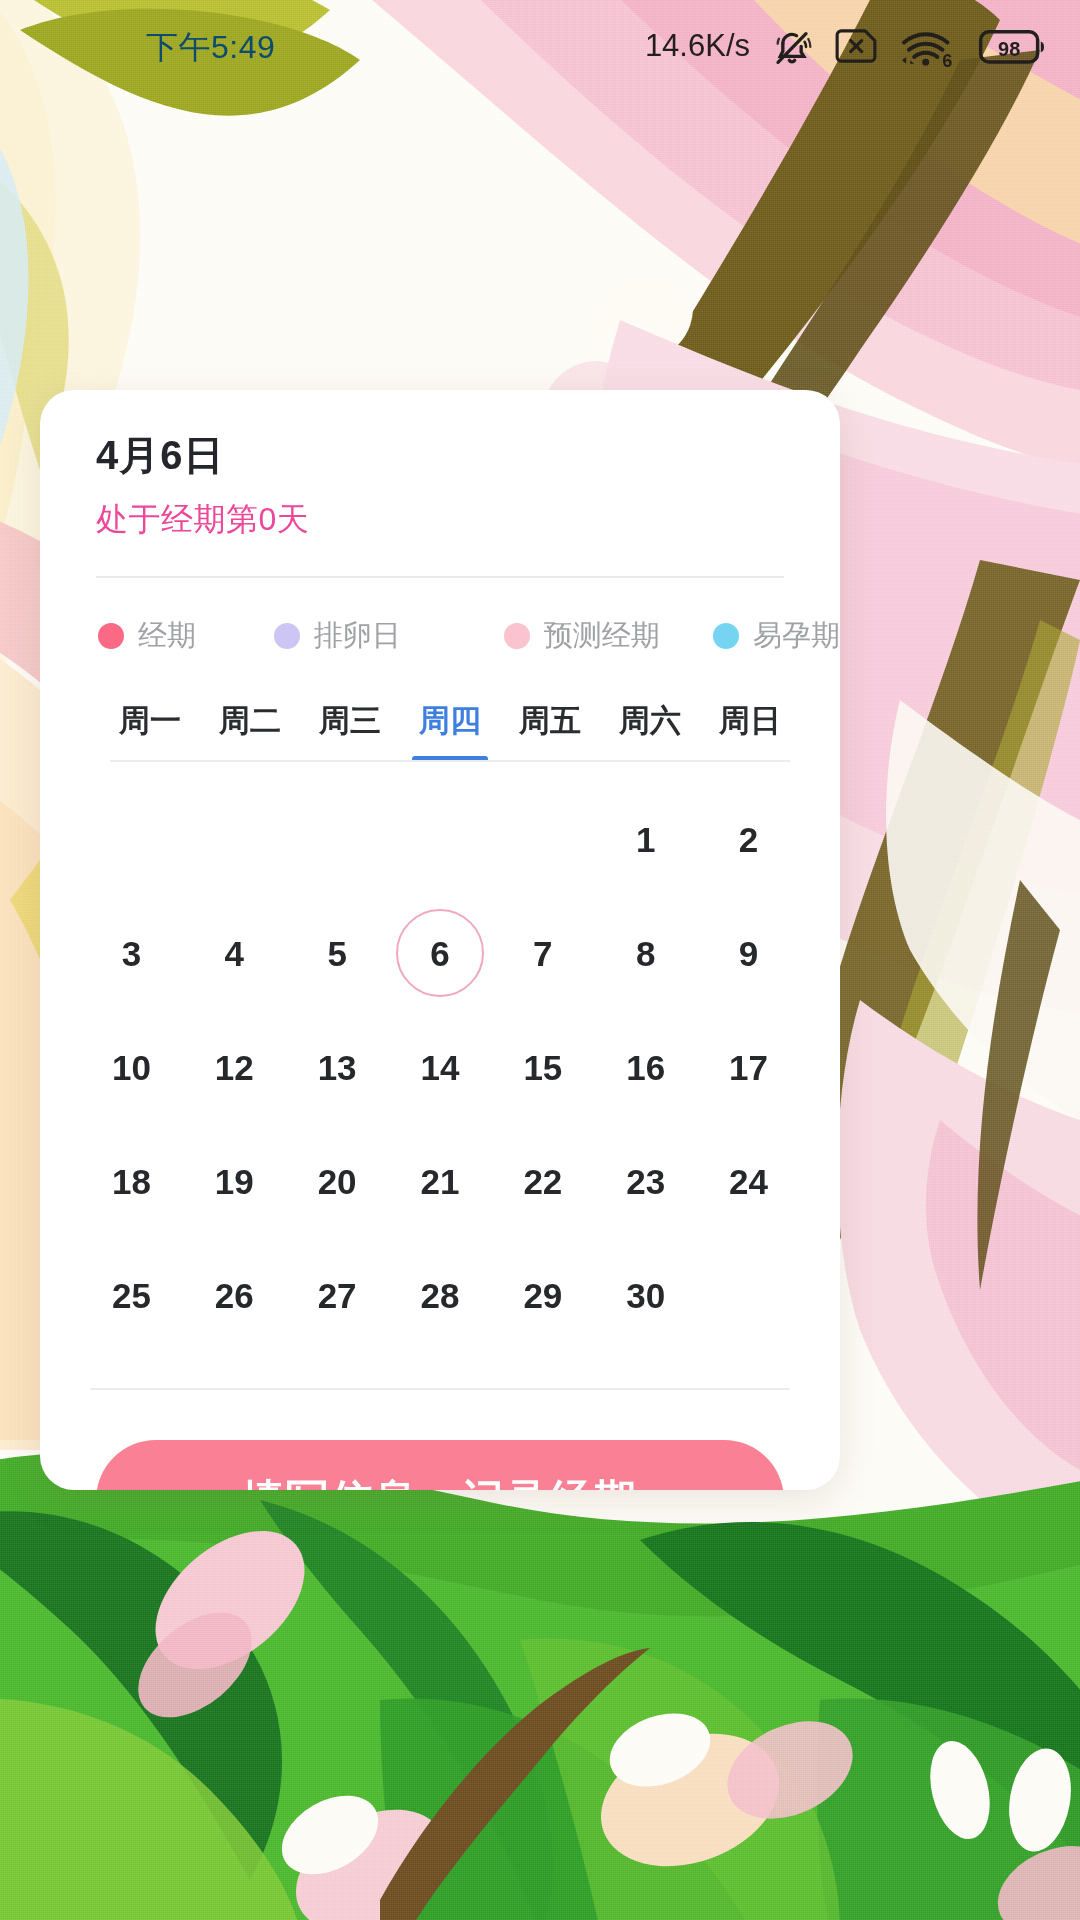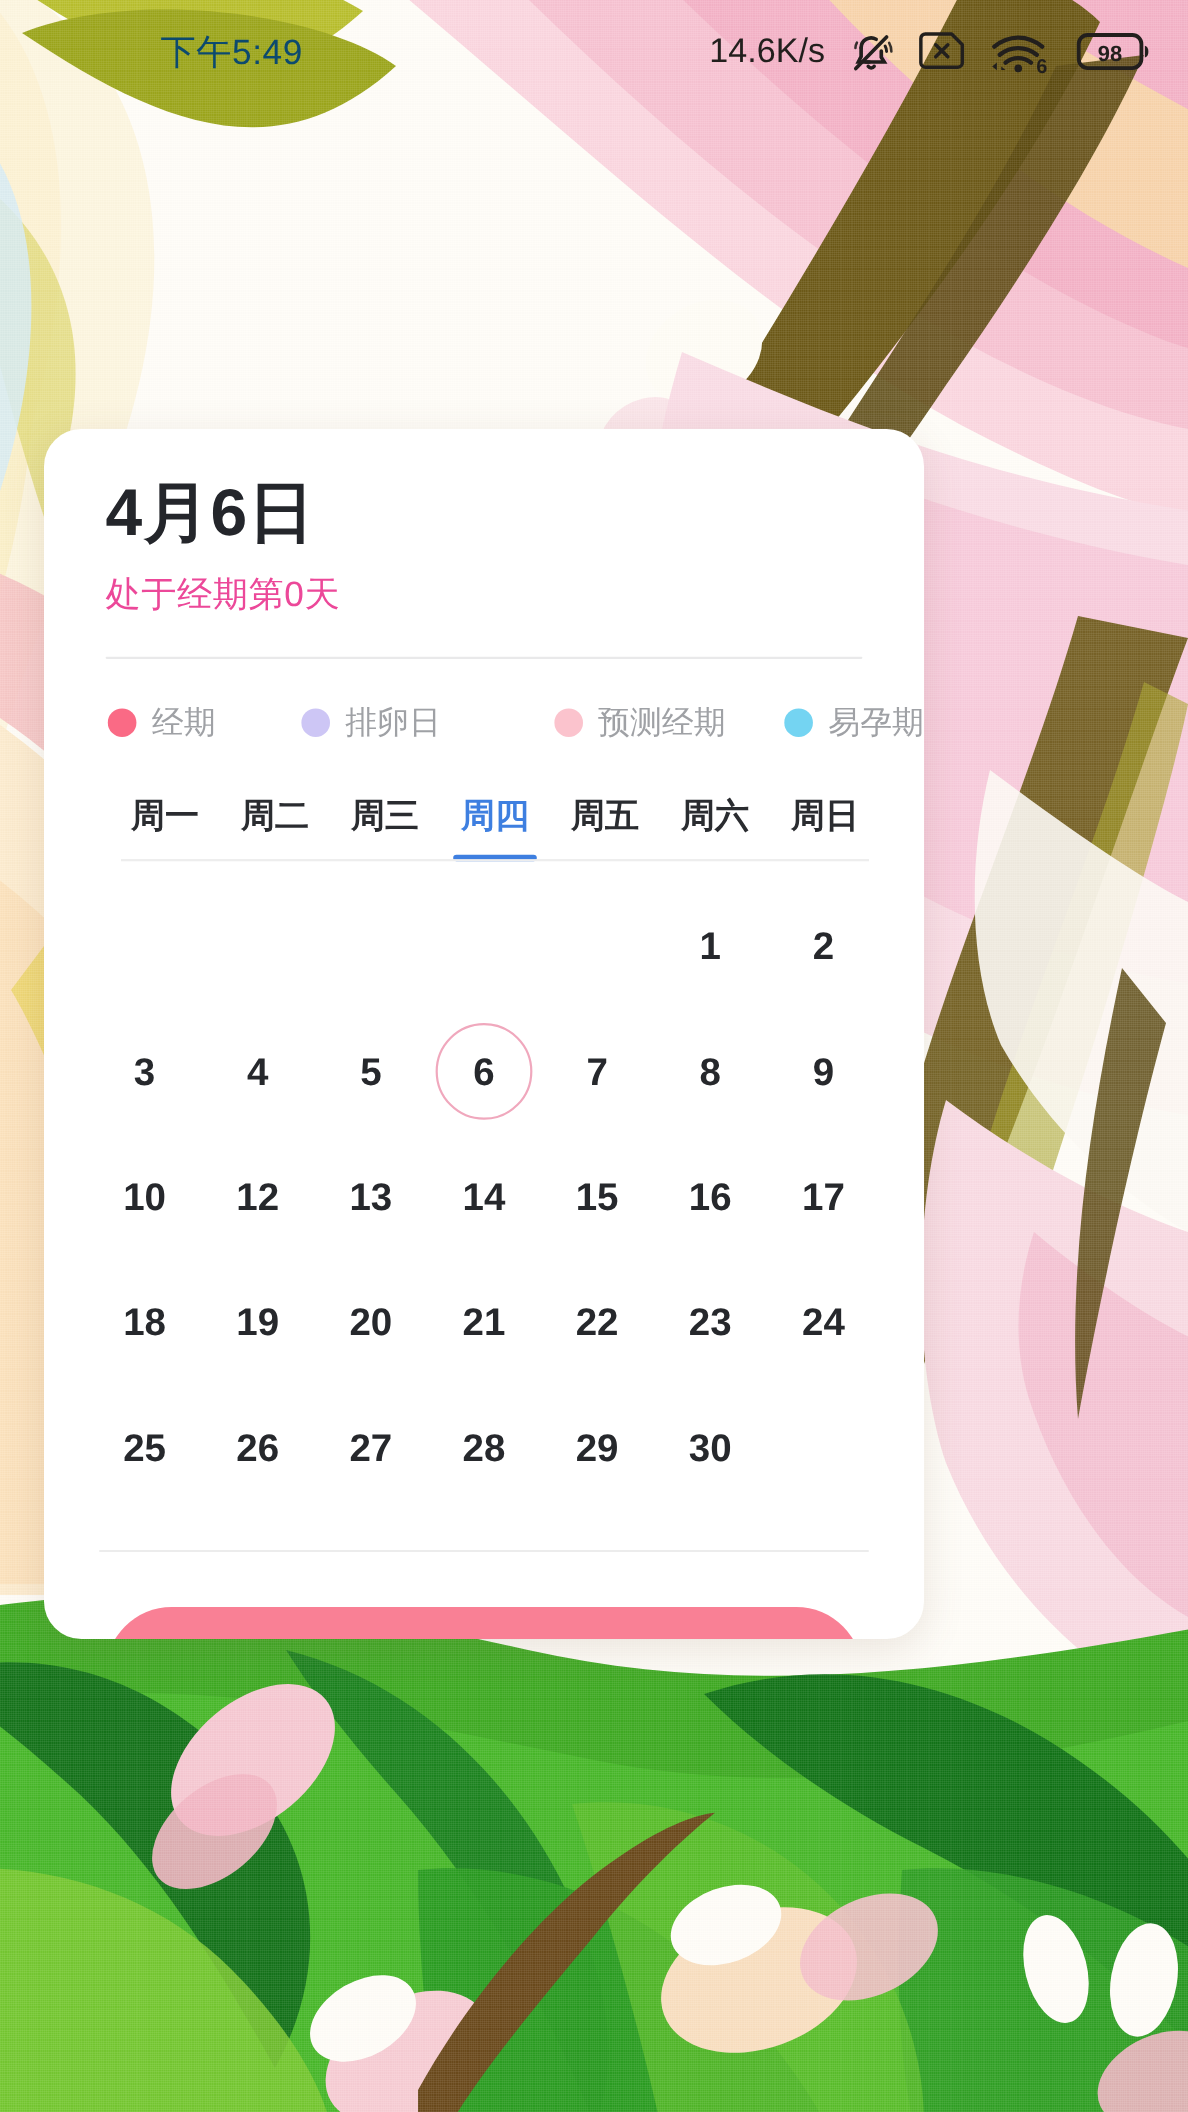--- a/index.html
+++ b/index.html
@@ -86,21 +86,21 @@
     box-shadow: 0 10px 38px rgba(120, 90, 70, .14);
     box-sizing: border-box;
     padding: 0;
     z-index: 20;
     overflow: hidden;
   }
 
   #card-title {
     margin: 0;
     padding: 44px 0 0 56px;
-    font-size: 60px;
+    font-size: 40px;
     line-height: 1.05;
     font-weight: 700;
     color: #24262b;
     letter-spacing: 1px;
   }
   #card-subtitle {
     margin: 0;
     padding: 22px 0 0 56px;
     font-size: 32px;
     color: #ec4899;

